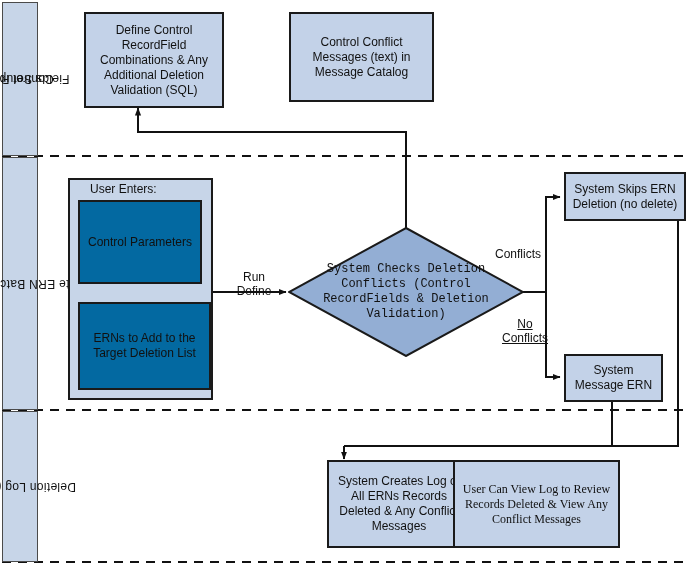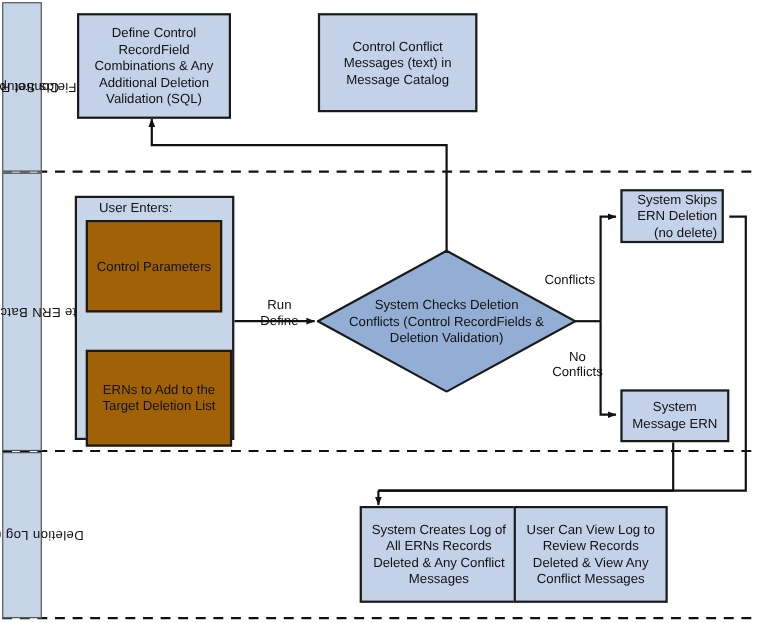--- a/index.html
+++ b/index.html
@@ -55,38 +55,39 @@
     display: flex;
     align-items: center;
     justify-content: center;
     text-align: center;
     font-size: 12px;
     line-height: 15px;
     color: #111111;
     padding: 2px 4px;
   }
   .node.light {
-    background: #a16207;
+    background: #0369a1;
   }
   .group-box {
     position: absolute;
     box-sizing: border-box;
     background: #c7d5e8;
     border: 2px solid #1a1a1a;
   }
   .group-label {
     position: absolute;
     left: 20px;
     top: 2px;
     font-size: 12px;
     color: #111111;
   }
   
   .diamond-wrap {
     position: absolute;
+    font-family: Liberation Mono, monospace;
   }
   .diamond-text {
     position: absolute;
     left: 0; top: 0;
     width: 100%;
     height: 100%;
     display: flex;
     align-items: center;
     justify-content: center;
     text-align: center;
@@ -150,72 +151,72 @@
       <span>Delete ERN Batch Process</span>
     </span>
   </div>
 
   <div class="lane-header" style="top:411px; height:151px;">
     <span>
       <span>Deletion Log (Audit)</span>
     </span>
   </div>
 
-  <div class="node" style="left:70px; top:12px; width:140px; height:96px;">
+  <div class="node" style="left:84px; top:12px; width:140px; height:96px;">
     <span>Define Control RecordField Combinations &amp; Any Additional Deletion Validation (SQL)</span>
   </div>
 
   <div class="node" style="left:289px; top:12px; width:145px; height:90px;">
     <span>Control Conflict Messages (text) in Message Catalog</span>
   </div>
 
   <div class="group-box" style="left:68px; top:178px; width:145px; height:222px;">
     <div class="group-label">User Enters:</div>
   </div>
 
   <div class="node light" style="left:78px; top:200px; width:124px; height:84px;">
     <span>Control Parameters</span>
   </div>
 
-  <div class="node light" style="left:78px; top:302px; width:133px; height:88px;margin-top:16px;">
+  <div class="node light" style="left:78px; top:302px; width:133px; height:88px;">
     <span>ERNs to Add to the Target Deletion List</span>
   </div>
 
   <div class="diamond-wrap" style="left:288px; top:227px; width:236px; height:130px;">
     <svg width="236" height="130" viewBox="0 0 236 130">
       <polygon points="118,1 235,65 118,129 1,65" fill="#93aed4" stroke="#1a1a1a" stroke-width="2"></polygon>
     </svg>
     <div class="diamond-text">
       <div>System Checks Deletion Conflicts (Control RecordFields &amp; Deletion Validation)</div>
     </div>
   </div>
 
-  <div class="node" style="left:564px; top:172px; width:94px; height:49px;text-align:right;">
+  <div class="node" style="left:564px; top:172px; width:122px; height:49px;">
     <span>System Skips ERN Deletion (no delete)</span>
   </div>
 
   <div class="node" style="left:564px; top:354px; width:99px; height:48px;">
     <span>System Message ERN</span>
   </div>
 
   <div class="node" style="left:289px; top:460px; width:144px; height:88px;margin-left:38px;">
     <span>System Creates Log of All ERNs Records Deleted &amp; Any Conflict Messages</span>
   </div>
 
-  <div class="node" style="left:467px; top:460px; width:140px; height:88px;">
+  <div class="node" style="left:453px; top:460px; width:167px; height:88px;font-family:Liberation Serif, serif;">
     <span>User Can View Log to Review Records Deleted &amp; View Any Conflict Messages</span>
   </div>
 
   <div class="edge-label" style="left:222px; top:270px; width:64px;">
     <span>Run</span><br>
     <span>Define</span>
   </div>
 
   <div class="edge-label" style="left:495px; top:247px; width:100px; text-align:left;">
     <span>Conflicts</span>
   </div>
 
-  <div class="edge-label" style="left:494px; top:317px; width:62px;">
+  <div class="edge-label" style="left:494px; top:317px; width:62px;text-decoration:underline;">
     <span>No</span><br>
     <span>Conflicts</span>
   </div>
 
 </div>
 
 </body></html>

